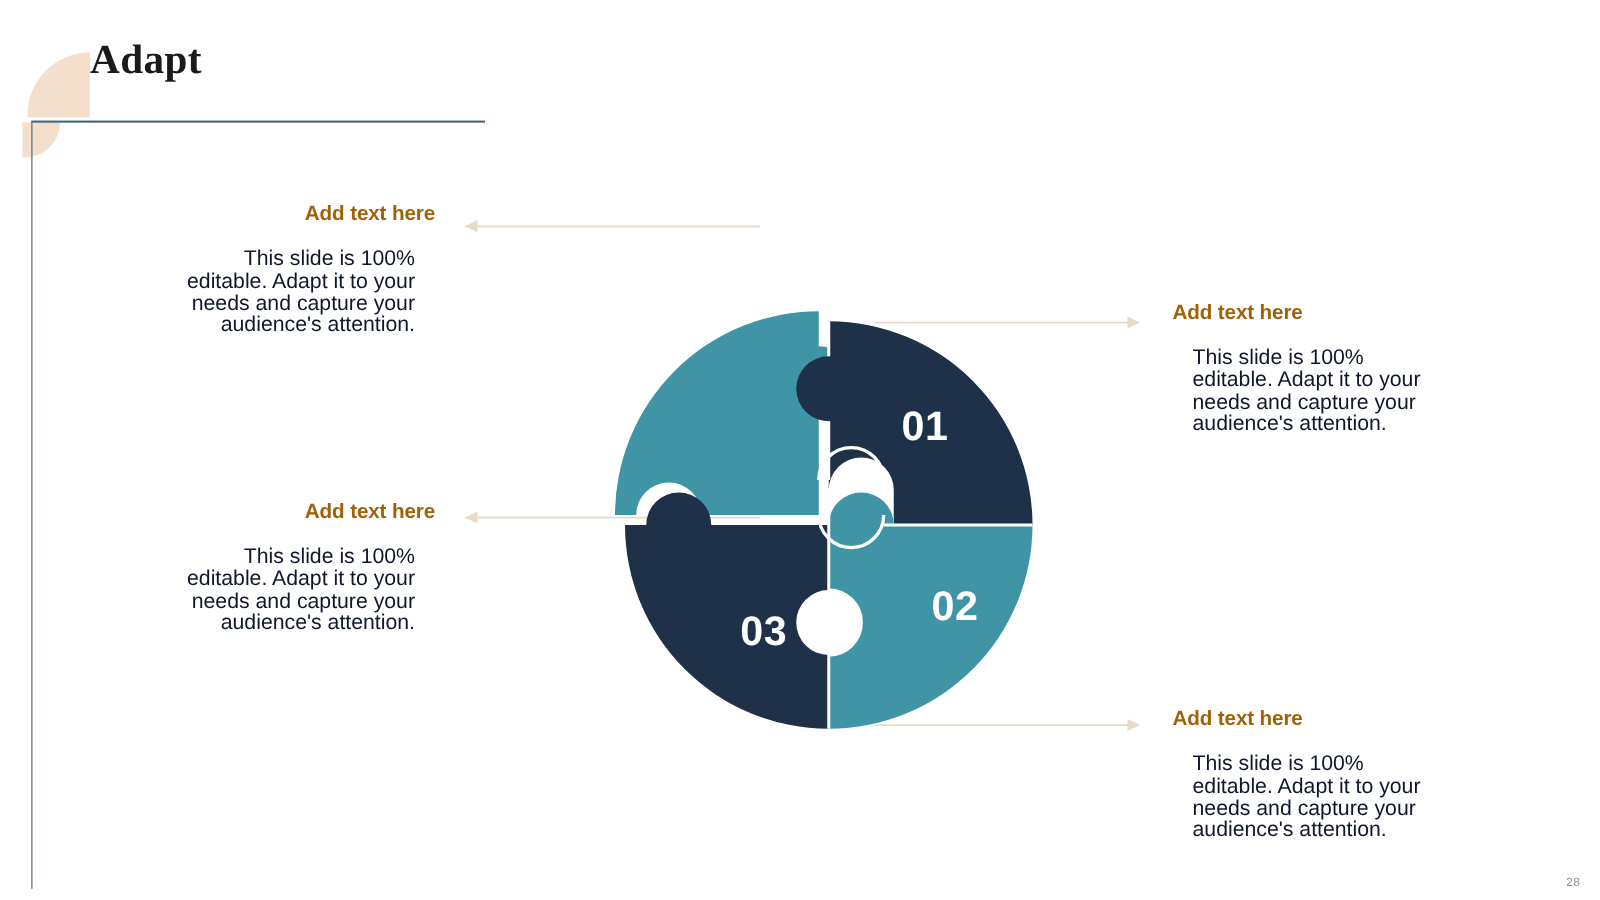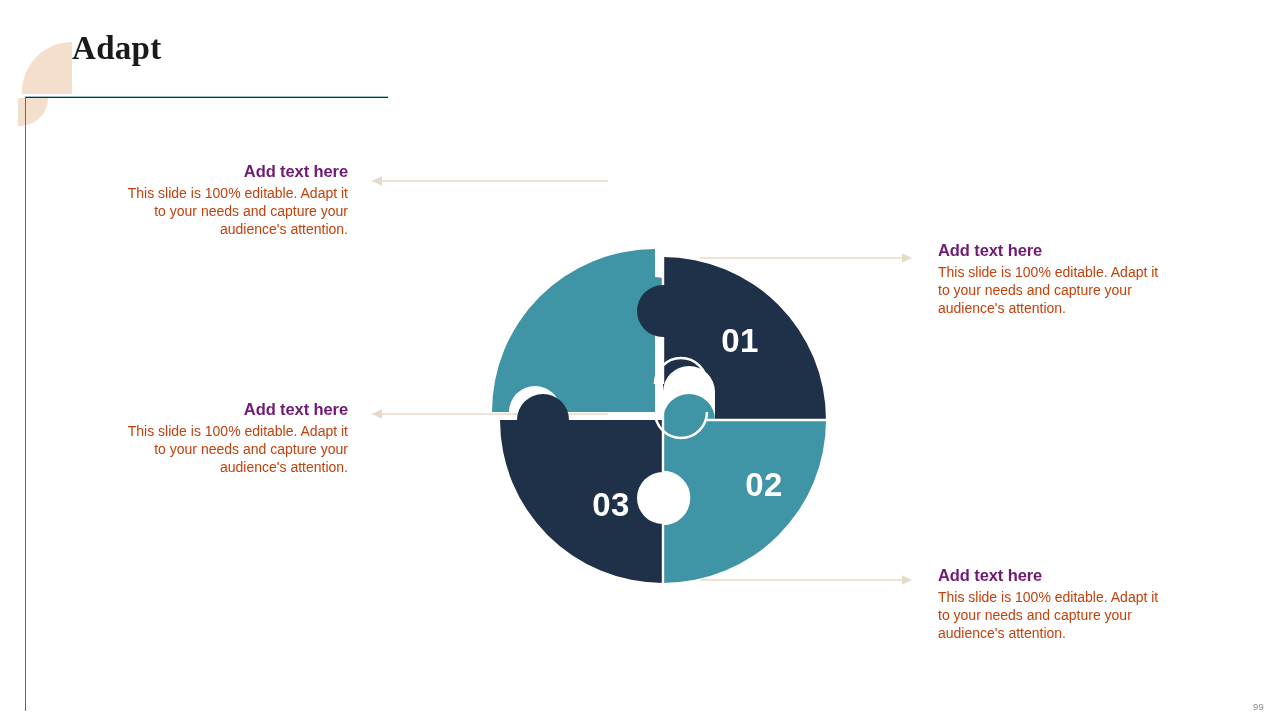--- a/index.html
+++ b/index.html
@@ -81,30 +81,30 @@
   .txt-block {
     position: absolute;
     width: 233px;
   }
   .txt-block.right-side { text-align: left; }
   .txt-block.left-side  { text-align: right; }
 
   .txt-head {
     font-size: 16.5px;
     font-weight: 700;
-    color: #701a75;
+    color: #a16207;
     letter-spacing: -0.1px;
     line-height: 22px;
     margin: 0 0 3px 0;
   }
   .txt-body {
-    font-size: 14px;
-    color: #c2410c;
+    font-size: 17px;
+    color: #0f172a;
     line-height: 17.8px;
-    margin: 0;
+    margin: 16px;
   }
 
   .blk-tl { left: 115px; top: 160px; }
   .blk-bl { left: 115px; top: 398px; }
   .blk-tr { left: 938px; top: 239px; }
   .blk-br { left: 938px; top: 564px; }
 
   
   .connector {
     position: absolute;
@@ -242,13 +242,13 @@
 <div class="txt-block right-side blk-tr">
   <p class="txt-head">Add text here</p>
   <p class="txt-body">This slide is 100% editable. Adapt it to your needs and capture your audience's attention.</p>
 </div>
 
 <div class="txt-block right-side blk-br">
   <p class="txt-head">Add text here</p>
   <p class="txt-body">This slide is 100% editable. Adapt it to your needs and capture your audience's attention.</p>
 </div>
 
-<div class="pagenum">99</div>
+<div class="pagenum">28</div>
 
 </body></html>

